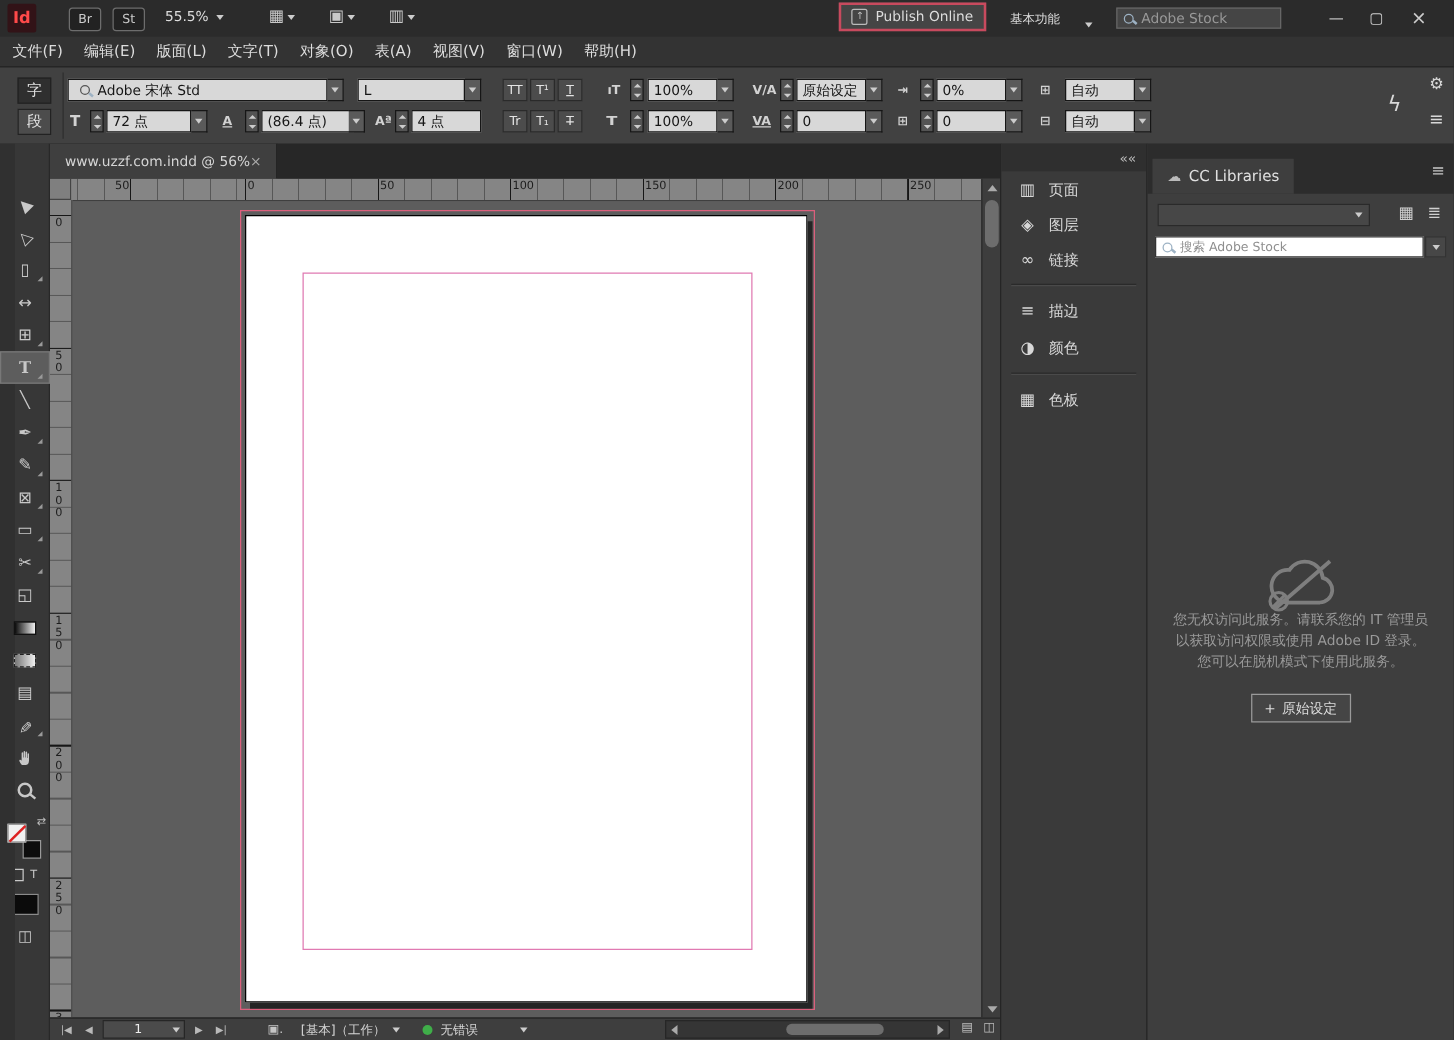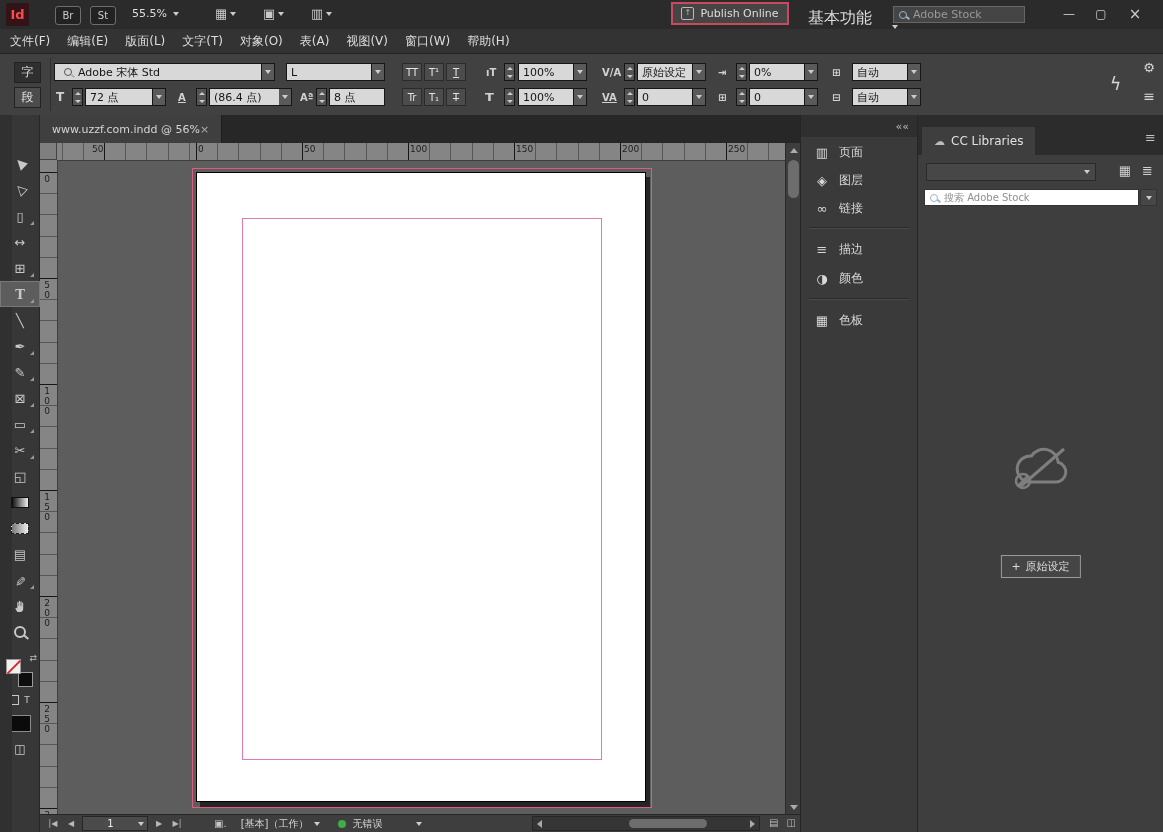--- a/index.html
+++ b/index.html
@@ -8,21 +8,21 @@
   b.dd{display:inline-block;width:0;height:0;border-left:3.5px solid transparent;border-right:3.5px solid transparent;border-top:4px solid #ccc}
 
   
   #titlebar{position:absolute;left:0;top:0;width:1163px;height:29px;background:#2b2b2b;border-bottom:1px solid #1a1a1a}
   .logo{position:absolute;left:6px;top:3px;width:23px;height:23px;background:#321317;color:#ff4a4a;font-weight:bold;font-size:13px;display:flex;align-items:center;justify-content:center;border-radius:2px}
   .badge{position:absolute;top:6px;width:24px;height:17px;border:1px solid #6d6d6d;border-radius:3px;background:#222;color:#ccc;font-size:10px;display:flex;align-items:center;justify-content:center}
   .tb-zoom{position:absolute;left:132px;top:7px;display:flex;align-items:center;gap:6px;color:#ddd;font-size:11px}
   .tb-ic{position:absolute;top:6px;display:flex;align-items:center;gap:3px;color:#c9c9c9;font-size:13px}
   #publish{position:absolute;left:671px;top:2px;width:118px;height:23px;border:2px solid #c84a5e;background:#454545;display:flex;align-items:center;justify-content:center;gap:6px;font-size:11px;color:#ddd;box-sizing:border-box}
   #publish .sh{width:11px;height:11px;border:1px solid #bbb;border-radius:2px;font-size:8px;line-height:10px;text-align:center;color:#bbb}
-  #workspace{position:absolute;left:808px;top:8px;display:flex;align-items:flex-end;gap:20px;font-size:16px;color:#ddd}
+  #workspace{position:absolute;left:808px;top:8px;display:flex;align-items:flex-end;gap:20px;font-size:10px;color:#ddd}
   #stock-search{position:absolute;left:893px;top:6px;width:132px;height:17px;background:#454545;border:1px solid #666;display:flex;align-items:center;color:#999;font-size:11px;box-sizing:border-box}
   .winbtn{position:absolute;top:0;height:28px;display:flex;align-items:center;justify-content:center;color:#ccc;font-size:12px}
   
   #menubar{position:absolute;left:0;top:29px;width:1163px;height:25px;background:#333;display:flex;align-items:center;gap:17px;padding-left:10px;box-sizing:border-box;border-bottom:1px solid #222}
   #menubar span{color:#ddd;font-size:12px}
   
   #controlbar{position:absolute;left:0;top:54px;width:1163px;height:61px;background:#414141;border-bottom:1px solid #272727}
   .cdiv{position:absolute;top:4px;bottom:4px;width:1px;background:#2e2e2e}
   .sideBtn{position:absolute;left:14px;width:27px;height:21px;background:#2f2f2f;border:1px solid #222;color:#e2e2e2;font-size:12px;display:flex;align-items:center;justify-content:center;box-sizing:border-box}
   .fld{position:absolute;height:18px;background:#d8d8d8;border:1px solid #161616;color:#151515;font-size:11px;display:flex;align-items:center;padding:0 4px;box-sizing:border-box;white-space:nowrap;overflow:hidden}
@@ -252,21 +252,21 @@
     </div>
   <div class="arw" style="left:279px;top:34px">
       <b class="dd"></b>
     </div>
   <div class="cicon" style="left:300px;top:34px">Aª</div>
   <div class="spin" style="left:316px;top:34px">
       <i class="up"></i>
       <i class="dn"></i>
     </div>
   <div class="fld" style="left:329px;top:34px;width:56px">
-      <span>8 点</span>
+      <span>4 点</span>
     </div>
   <div class="tbtn" style="left:402px;top:34px">Tr</div>
   <div class="tbtn" style="left:424px;top:34px">T₁</div>
   <div class="tbtn" style="left:446px;top:34px;text-decoration:line-through">T</div>
   <div class="cicon" style="left:486px;top:34px;transform:scaleX(1.3)">T</div>
   <div class="spin" style="left:504px;top:34px">
       <i class="up"></i>
       <i class="dn"></i>
     </div>
   <div class="fld" style="left:518px;top:34px;width:56px">
@@ -514,17 +514,18 @@
   <span class="cc-search-dd">
       <b class="dd"></b>
     </span>
 
   <svg class="cloud" width="66" height="48" viewBox="0 0 66 48">
     <path d="M21 39 h27 a10 10 0 0 0 2.2-19.7 A14.5 14.5 0 0 0 23.5 13 a11.5 11.5 0 0 0-2.5 26" fill="none" stroke="#8f8f8f" stroke-width="3"></path>
     <line x1="12" y1="44" x2="56" y2="6" stroke="#8f8f8f" stroke-width="3"></line>
     <circle cx="15" cy="38" r="7" fill="none" stroke="#8f8f8f" stroke-width="2.5"></circle>
     <line x1="10.5" y1="42.5" x2="19.5" y2="33.5" stroke="#8f8f8f" stroke-width="2.5"></line>
   </svg>
+  <div class="cc-msg">您无权访问此服务。请联系您的 IT 管理员以获取访问权限或使用 Adobe ID 登录。您可以在脱机模式下使用此服务。</div>
   <div class="cc-btn">
     <span>+</span>
     <span>原始设定</span>
   </div>
 </div>
 
 </body></html>

